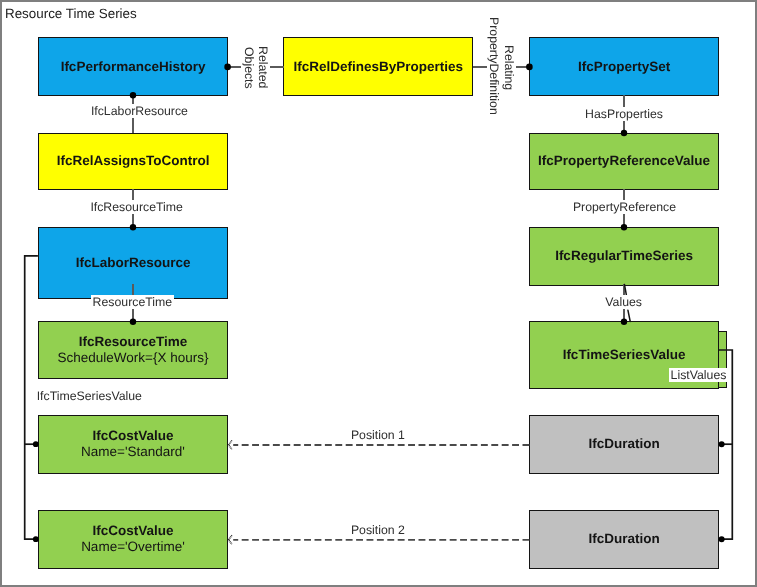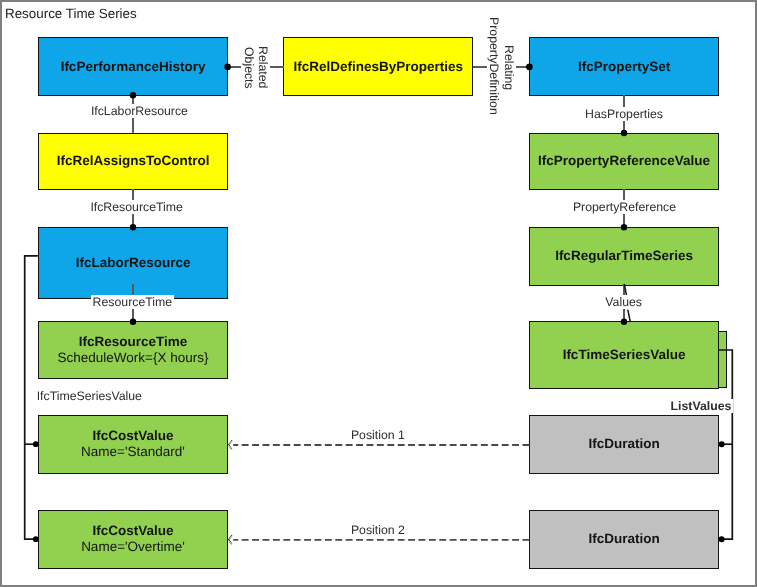--- a/index.html
+++ b/index.html
@@ -126,21 +126,21 @@
     </g>
   </svg>
 
   <div class="lbl" style="left:88.9px;top:104.4px;">IfcLaborResource</div>
   <div class="lbl" style="left:88.4px;top:199.9px;">IfcResourceTime</div>
   <div class="lbl" style="left:90.6px;top:294.5px;">ResourceTime</div>
   <div class="lbl" style="left:583.1px;top:106.5px;">HasProperties</div>
   <div class="lbl" style="left:570.9px;top:200.2px;">PropertyReference</div>
   <div class="lbl" style="left:603.3px;top:295.3px;">Values</div>
   <div class="lbl" style="left:34.7px;top:389.0px;">IfcTimeSeriesValue</div>
-  <div class="lbl" style="left:668.6px;top:399px;font-weight:bold;">ListValues</div>
+  <div class="lbl" style="left:668.6px;top:368px;">ListValues</div>
   <div class="lbl" style="left:348.9px;top:428.1px;">Position 1</div>
   <div class="lbl" style="left:348.9px;top:523.1px;">Position 2</div>
 
   <div class="vlbl" style="left:269.9px;top:43.5px;">Related</div>
   <div class="vlbl" style="left:255.5px;top:44.8px;">Objects</div>
   <div class="vlbl" style="left:515.5px;top:42.8px;">Relating</div>
   <div class="vlbl" style="left:500.9px;top:15.2px;">PropertyDefinition</div>
 </div>
 
 </body></html>

